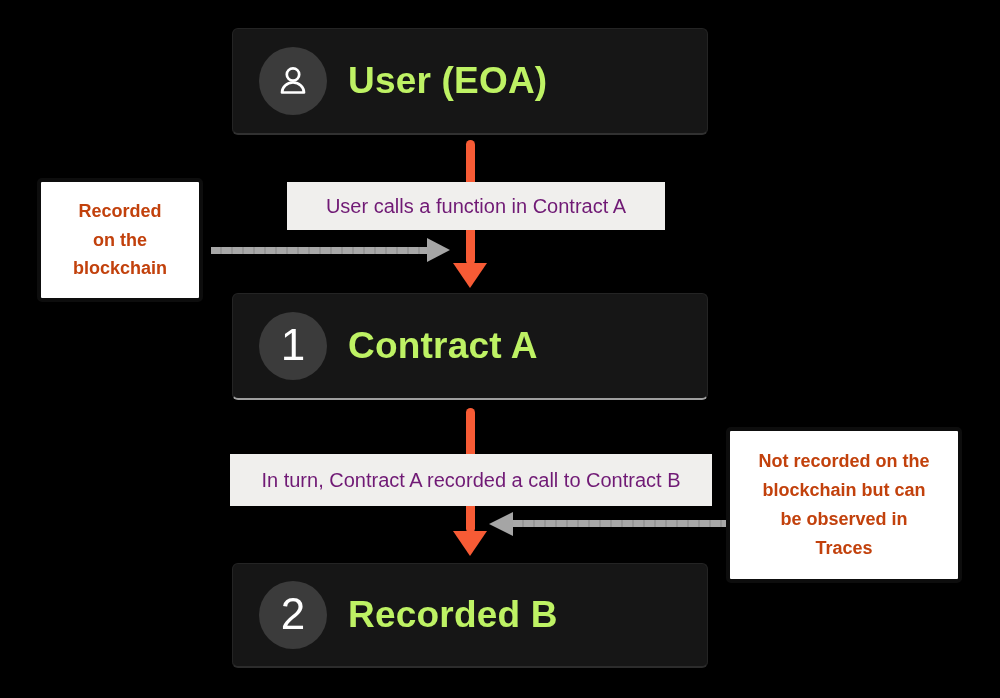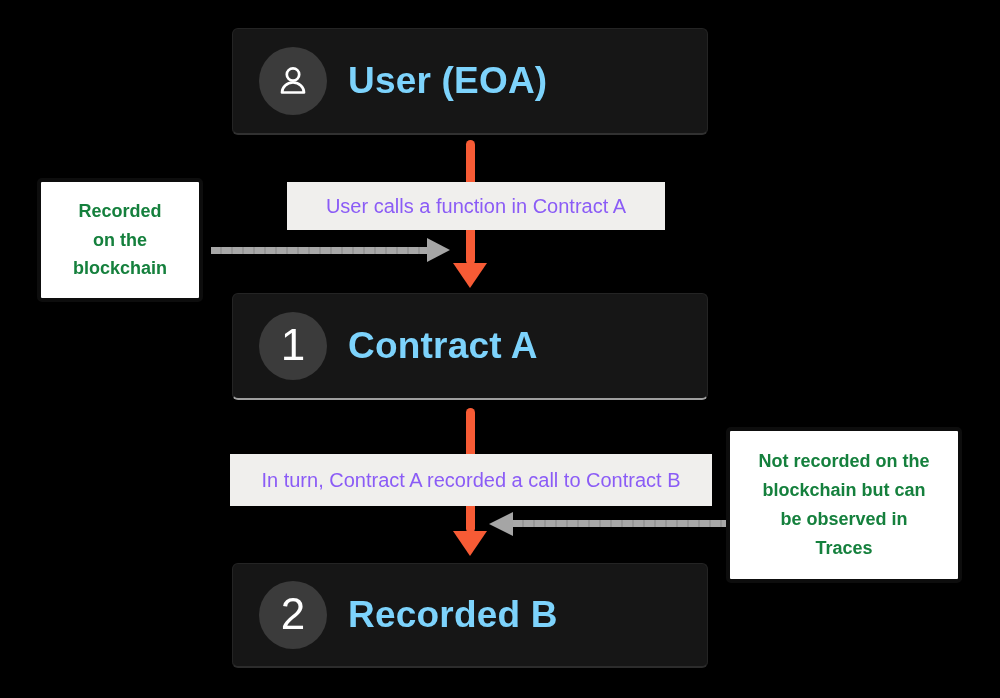--- a/index.html
+++ b/index.html
@@ -41,21 +41,21 @@
     flex: 0 0 auto;
   }
   .badge .num {
     color: #ffffff;
     font-size: 44px;
     font-weight: 400;
     line-height: 1;
     transform: translateY(-1px);
   }
   .node-title {
-    color: #7dd3fc;
+    color: #bef264;
     font-size: 37px;
     font-weight: 700;
     margin-left: 21px;
     letter-spacing: 0.2px;
     white-space: nowrap;
   }
 
   
   .v-line {
     position: absolute;
@@ -95,21 +95,21 @@
     border-bottom: 12px solid transparent;
     z-index: 1;
   }
   .h-head-right { left: 427px; top: 238px; border-left: 23px solid #a5a5a5; }
   .h-head-left  { left: 489px; top: 512px; border-right: 24px solid #a5a5a5; }
 
   
   .edge-label {
     position: absolute;
     background: #f0efed;
-    color: #8b5cf6;
+    color: #701a75;
     font-size: 20px;
     display: flex;
     align-items: center;
     justify-content: center;
     white-space: nowrap;
     z-index: 3;
   }
   .edge-label-1 { left: 287px; top: 182px; width: 378px; height: 48px; }
   .edge-label-2 { left: 230px; top: 454px; width: 482px; height: 52px; }
 
@@ -124,21 +124,21 @@
     justify-content: center;
     text-align: center;
     z-index: 2;
   }
   .callout-left  { left: 37px;  top: 178px; width: 166px; height: 124px; }
   .callout-right { left: 726px; top: 427px; width: 236px; height: 156px; }
   .callout-text {
     font-weight: 700;
     font-size: 18px;
     line-height: 1.6;
-    color: #15803d;
+    color: #c2410c;
     white-space: pre-line;
   }
 
   .user-svg { display: block; }
 </style>
 </head>
 <body>
 
 <div class="stage">
 

